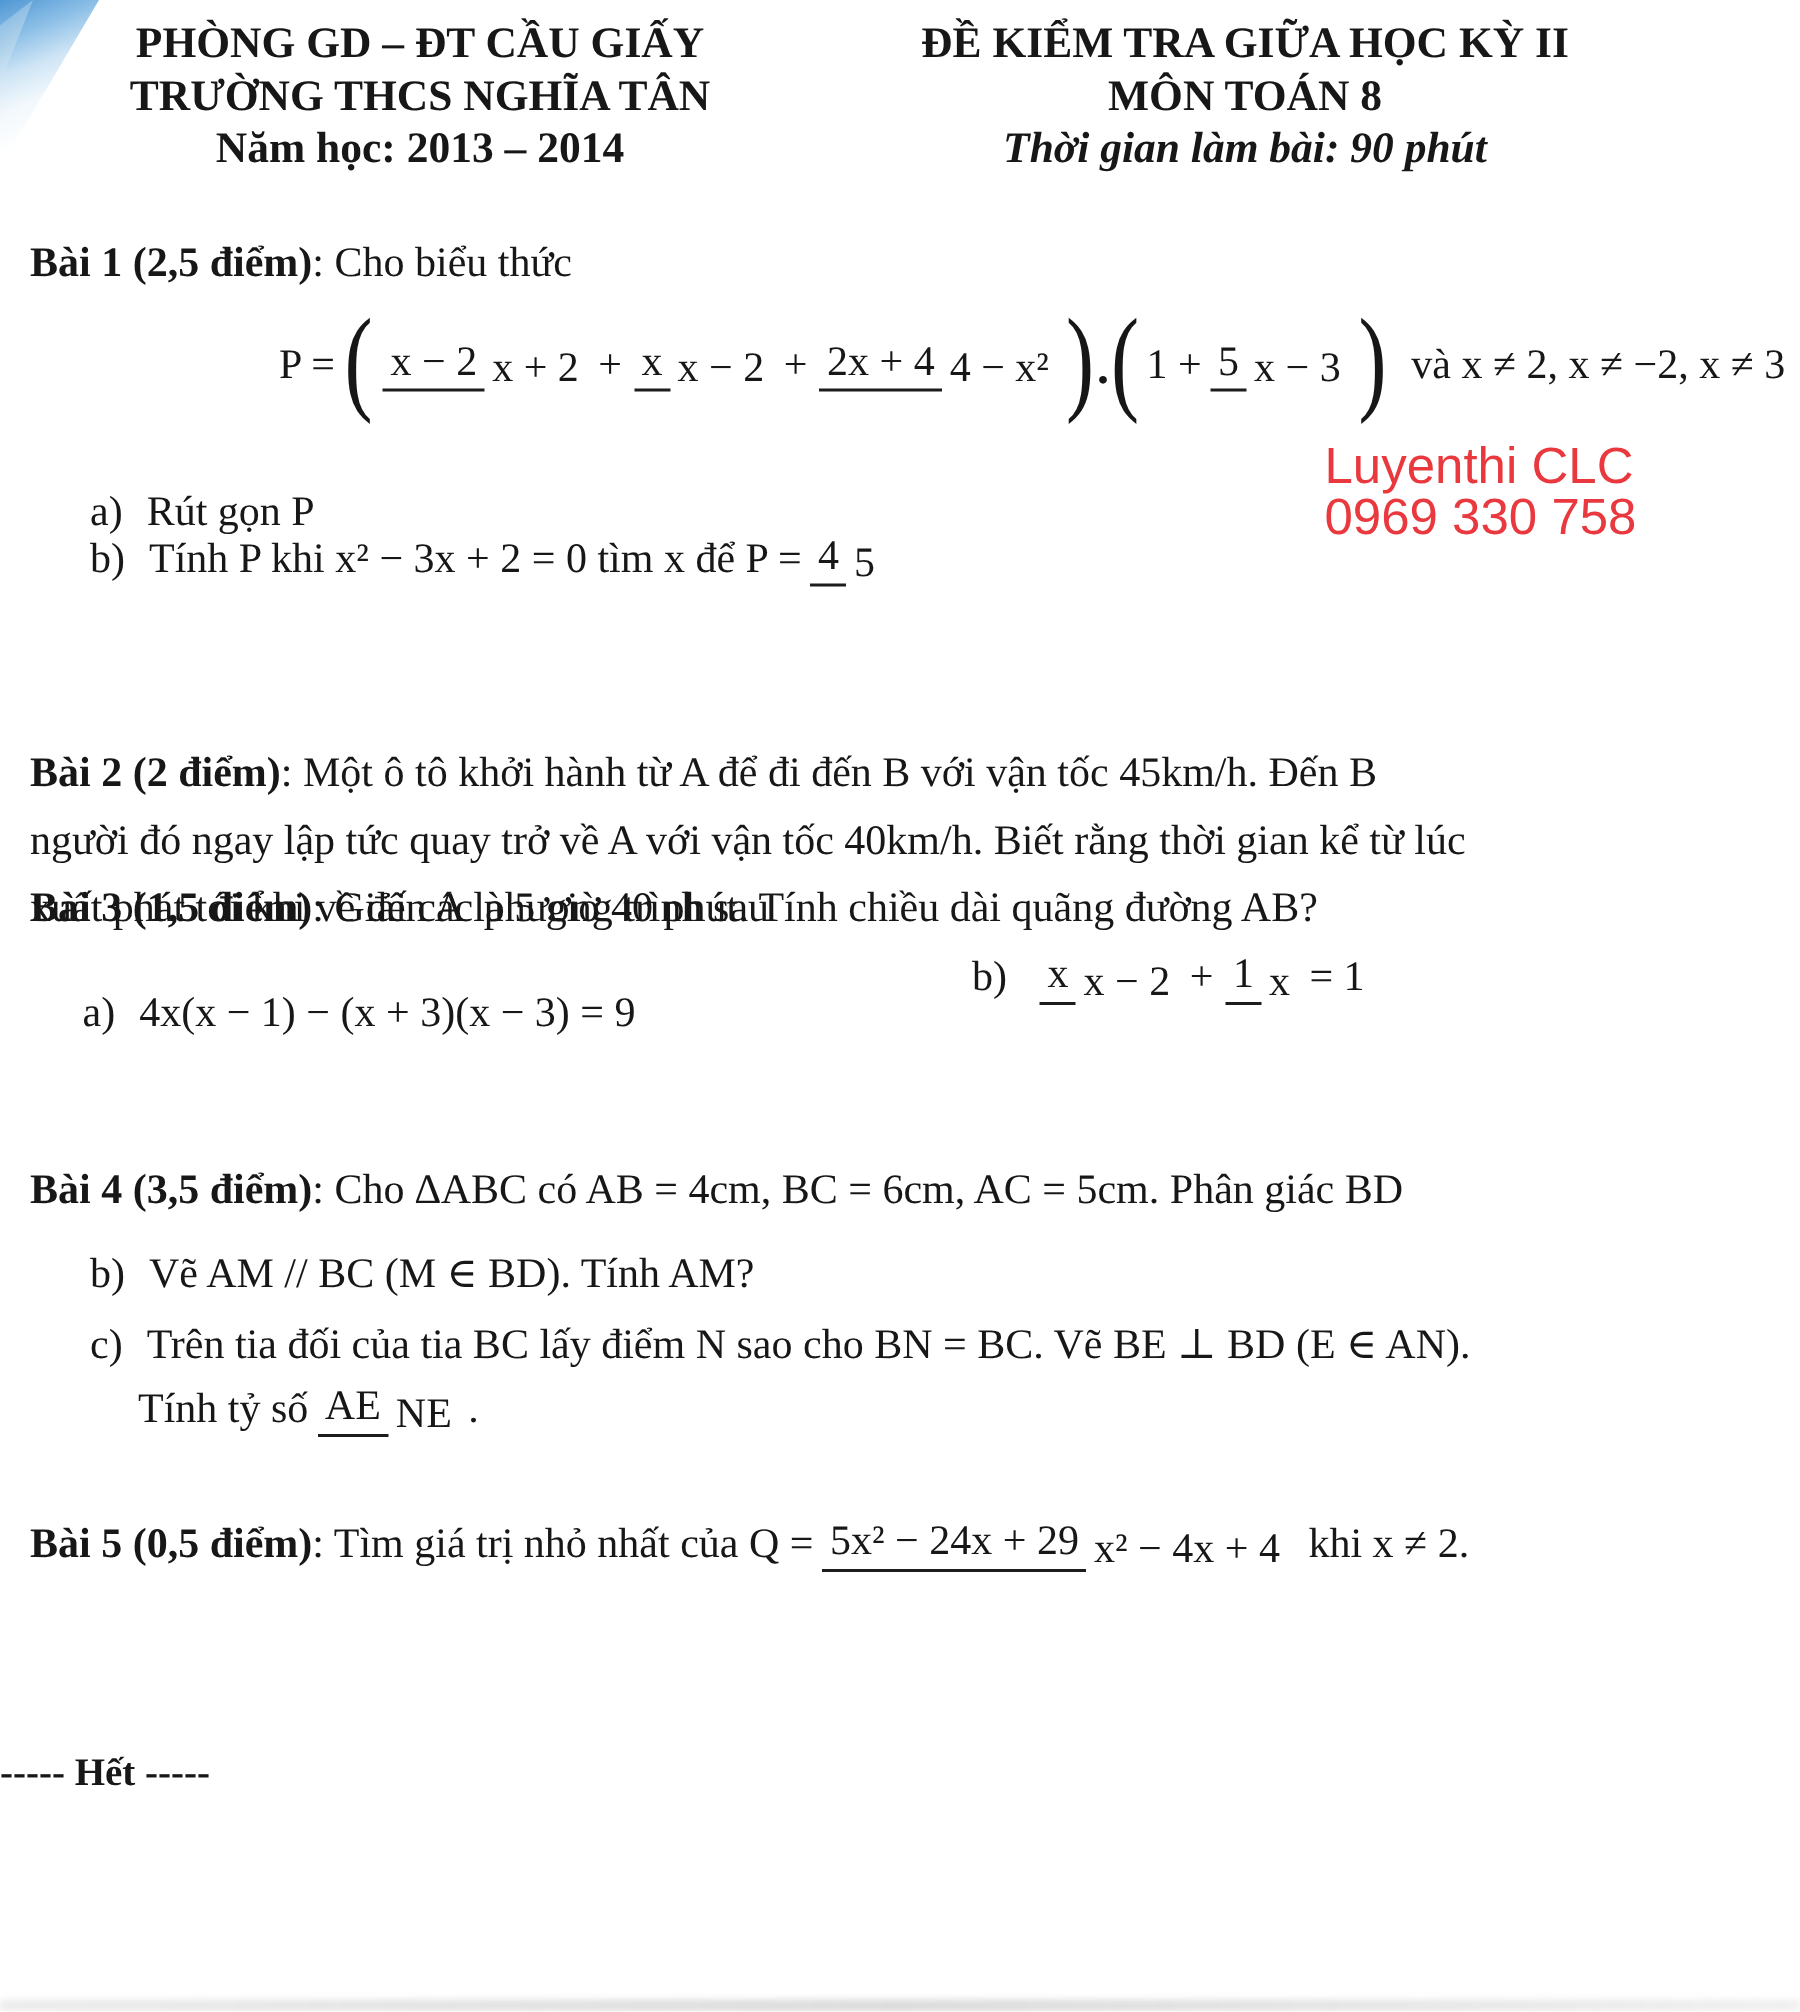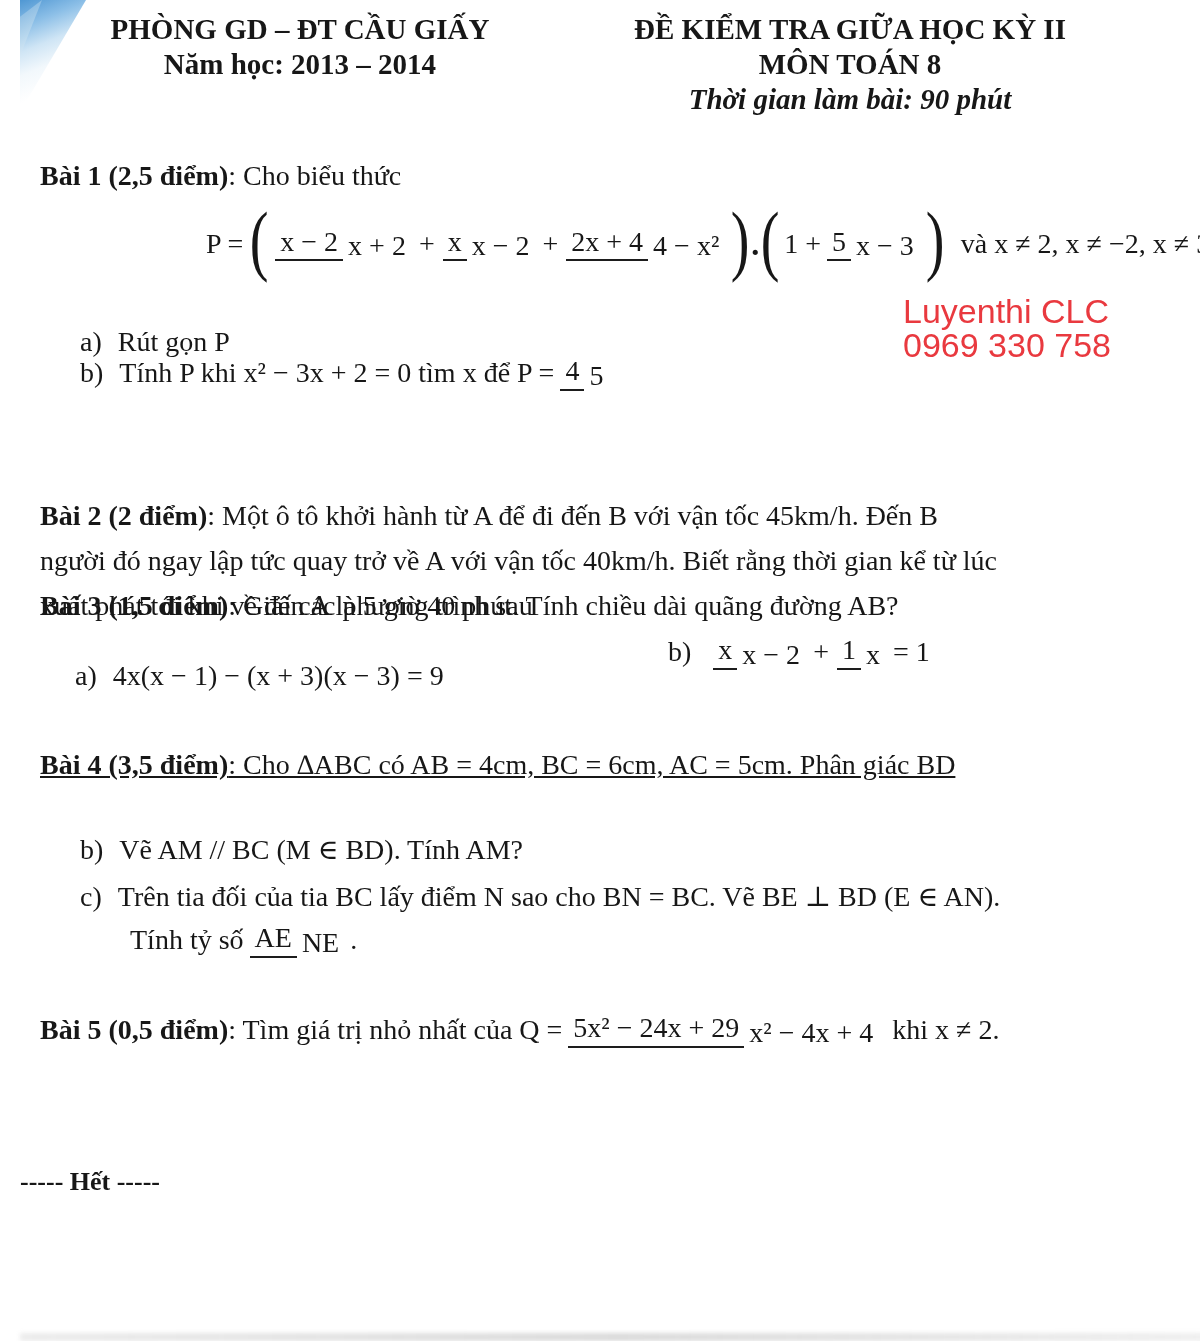--- a/index.html
+++ b/index.html
@@ -4,21 +4,21 @@
 <style>
   html, body { margin:0; padding:0; }
   body {
     width:1200px; height:1341px;
     background:#ffffff;
     font-family:"Liberation Serif","DejaVu Serif",serif;
     color:#171717;
     position:relative;
     overflow:hidden;
   }
-  .page { position:absolute; inset:0;margin-left:20px; }
+  .page { position:absolute; inset:0; }
 
   
   .corner {
     position:absolute; top:0; left:0; width:66px; height:112px;
     background:linear-gradient(158deg,#4f97d3 0%, #8cbfe7 20%, #cfe5f5 38%, #f2f8fc 55%, #ffffff 75%);
     clip-path:polygon(0 0, 100% 0, 0 100%);
   }
   .corner-inner {
     position:absolute; top:0; left:0; width:40px; height:56px;
     background:linear-gradient(150deg,#77b0de 0%, #b9d8ee 50%, #ffffff 100%);
@@ -64,20 +64,21 @@
 <body>
 
 <div class="page">
 
   <div class="corner">
     <div class="corner-inner"></div>
   </div>
 
   <div class="block hdr" style="left:55px; top:12px; width:450px;">
     <div>PHÒNG GD – ĐT CẦU GIẤY</div>
+    <div>TRƯỜNG THCS NGHĨA TÂN</div>
     <div>Năm học: 2013 – 2014</div>
   </div>
   <div class="block hdr" style="left:565px; top:12px; width:530px;">
     <div>ĐỀ KIỂM TRA GIỮA HỌC KỲ II</div>
     <div>MÔN TOÁN 8</div>
     <div class="it">Thời gian làm bài: 90 phút</div>
   </div>
 
   <div class="block" style="left:20px; top:158px;">
     <span class="b">Bài 1 (2,5 điểm)</span><span>: Cho biểu thức</span>
@@ -151,32 +152,32 @@
       <span class="den">x − 2</span>
     </span>
     <span class="op">+</span>
     <span class="frac">
       <span class="num">1</span>
       <span class="den">x</span>
     </span>
     <span class="op">= 1</span>
   </div>
 
-  <div class="block" style="left:20px; top:747px;text-decoration:underline;">
+  <div class="block" style="left:20px; top:776px;">
     <span class="b">Bài 4 (3,5 điểm)</span><span>: Cho ∆ABC có AB = 4cm, BC = 6cm, AC = 5cm. Phân giác BD</span>
   </div>
 
   <div class="block" style="left:60px; top:832px;">
     <span class="item-marker">b)</span><span>Vẽ AM // BC (M ∈ BD). Tính AM?</span>
   </div>
   <div class="block" style="left:60px; top:879px;">
     <span class="item-marker">c)</span><span>Trên tia đối của tia BC lấy điểm N sao cho BN = BC. Vẽ BE ⊥ BD (E ∈ AN).</span>
   </div>
 
-  <div class="block mrow" style="left:110px; top:922px;">
+  <div class="block mrow" style="left:92px; top:922px;">
     <span>Tính tỷ số</span>
     <span class="frac">
       <span class="num">AE</span>
       <span class="den">NE</span>
     </span>
     <span>.</span>
   </div>
 
   <div class="block mrow" style="left:20px; top:1012px;">
     <span class="b">Bài 5 (0,5 điểm)</span>

